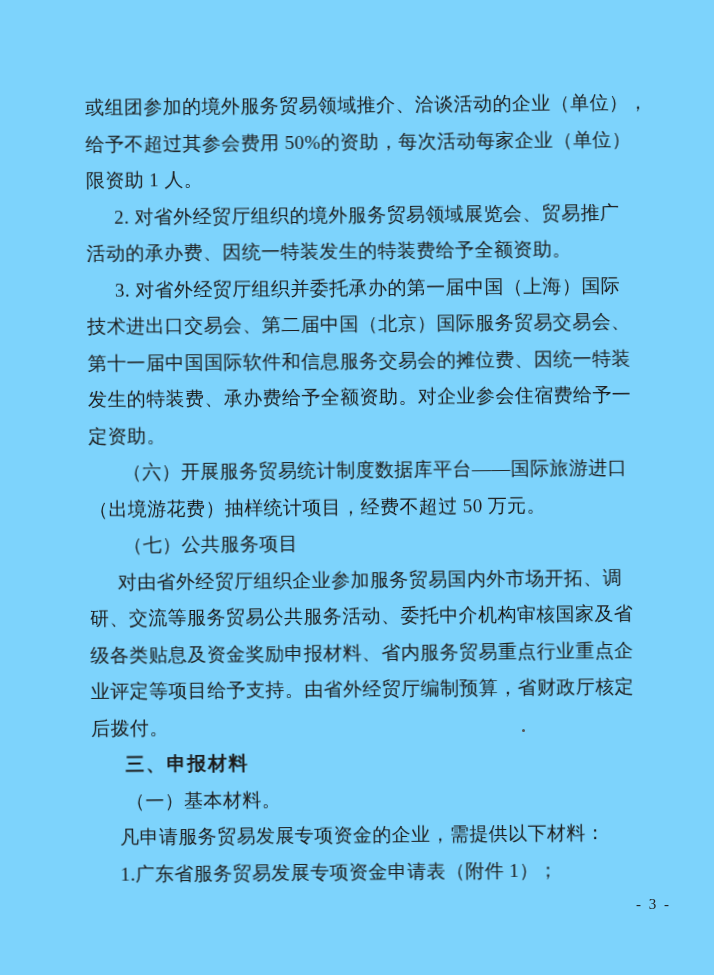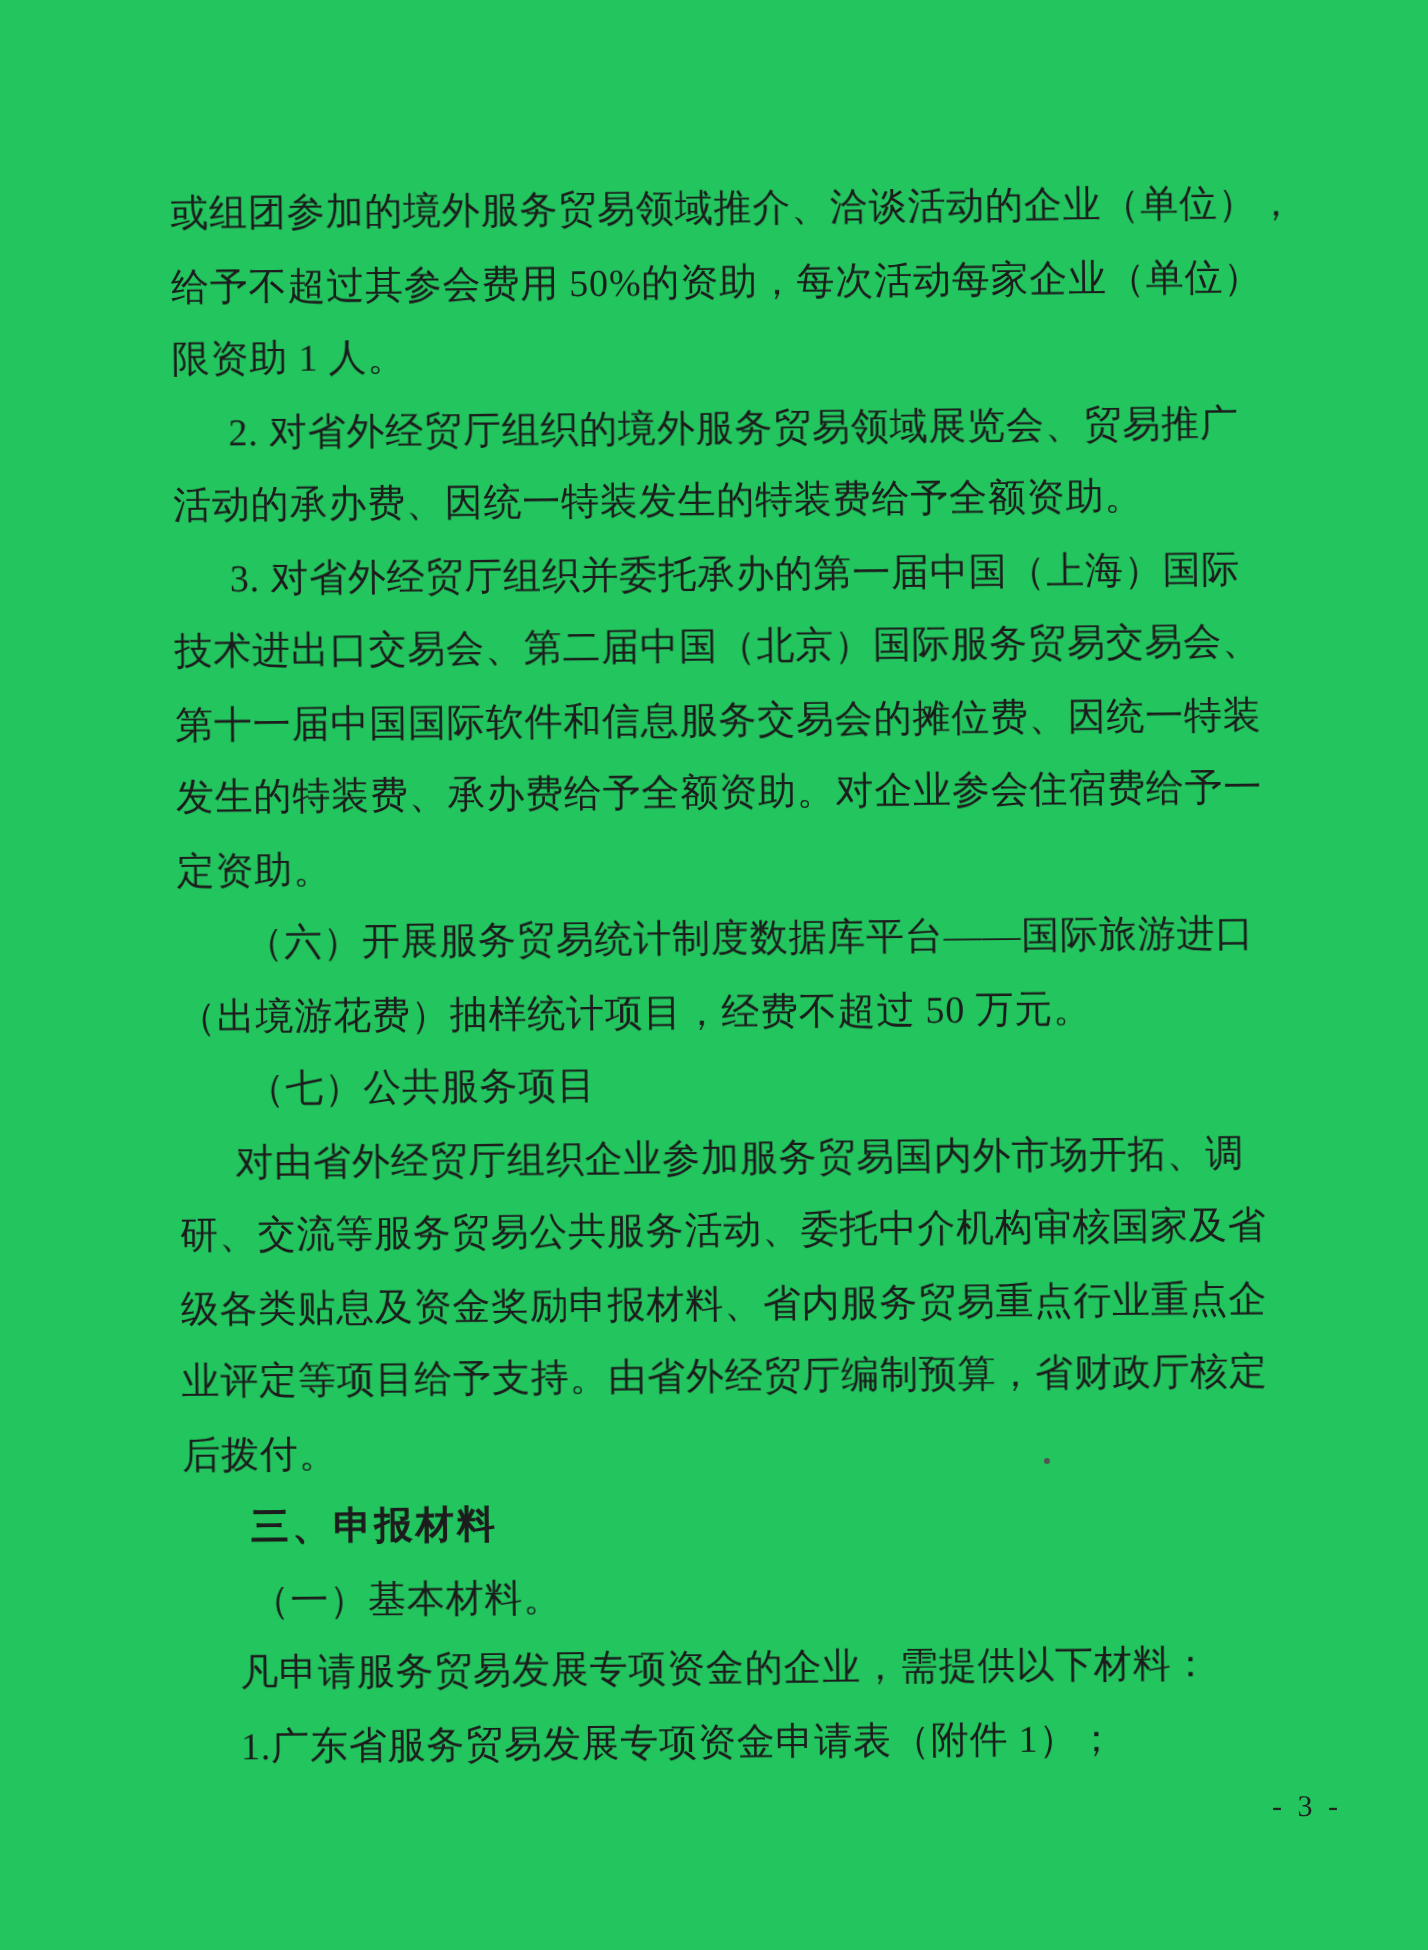--- a/index.html
+++ b/index.html
@@ -4,21 +4,21 @@
 <style>
   html, body {
     margin: 0;
     padding: 0;
     background: #ffffff;
   }
   .page {
     position: relative;
     width: 714px;
     height: 975px;
-    background: #22c55e;
+    background: #7dd3fc;
     overflow: hidden;
   }
   .textblock {
     position: absolute;
     left: 85px;
     top: 90px;
     width: 585px;
     transform: rotate(-0.55deg);
     transform-origin: 0 0;
     font-family: "Liberation Serif", "DejaVu Serif", serif;

